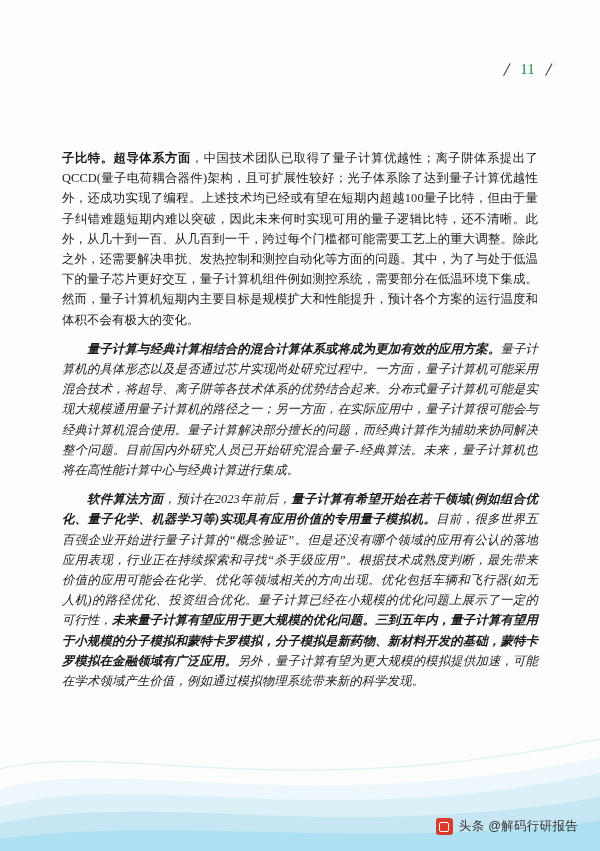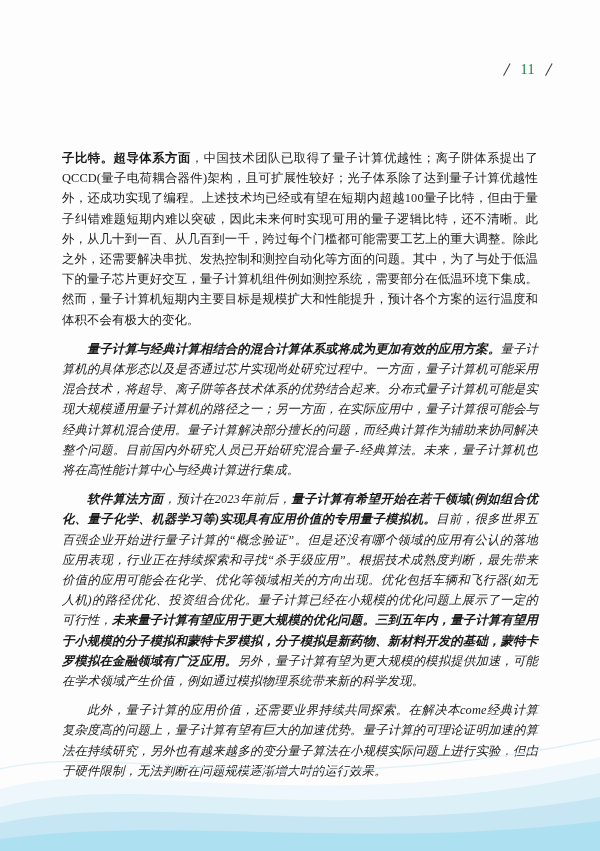--- a/index.html
+++ b/index.html
@@ -123,27 +123,30 @@
   <div class="header">
     <span class="slash left"></span>
     <span class="pagenum">11</span>
     <span class="slash right"></span>
   </div>
 
   <div class="content">
     <p class="para" id="p1"><span class="b">子比特。超导体系方面</span><span>，中国技术团队已取得了量子计算优越性；离子阱体系提出了QCCD(量子电荷耦合器件)架构，且可扩展性较好；光子体系除了达到量子计算优越性外，还成功实现了编程。上述技术均已经或有望在短期内超越100量子比特，但由于量子纠错难题短期内难以突破，因此未来何时实现可用的量子逻辑比特，还不清晰。此外，从几十到一百、从几百到一千，跨过每个门槛都可能需要工艺上的重大调整。除此之外，还需要解决串扰、发热控制和测控自动化等方面的问题。其中，为了与处于低温下的量子芯片更好交互，量子计算机组件例如测控系统，需要部分在低温环境下集成。然而，量子计算机短期内主要目标是规模扩大和性能提升，预计各个方案的运行温度和体积不会有极大的变化。</span></p>
     <p class="para indent" id="p2"><span class="b">量子计算与经典计算相结合的混合计算体系或将成为更加有效的应用方案。</span><span>量子计算机的具体形态以及是否通过芯片实现尚处研究过程中。一方面，量子计算机可能采用混合技术，将超导、离子阱等各技术体系的优势结合起来。分布式量子计算机可能是实现大规模通用量子计算机的路径之一；另一方面，在实际应用中，量子计算很可能会与经典计算机混合使用。量子计算解决部分擅长的问题，而经典计算作为辅助来协同解决整个问题。目前国内外研究人员已开始研究混合量子-经典算法。未来，量子计算机也将在高性能计算中心与经典计算进行集成。</span></p>
     <p class="para indent" id="p3"><span class="b">软件算法方面</span><span>，预计在2023年前后，</span><span class="b">量子计算有希望开始在若干领域(例如组合优化、量子化学、机器学习等)实现具有应用价值的专用量子模拟机。</span><span>目前，很多世界五百强企业开始进行量子计算的“概念验证”。但是还没有哪个领域的应用有公认的落地应用表现，行业正在持续探索和寻找“杀手级应用”。根据技术成熟度判断，最先带来价值的应用可能会在化学、优化等领域相关的方向出现。优化包括车辆和飞行器(如无人机)的路径优化、投资组合优化。量子计算已经在小规模的优化问题上展示了一定的可行性，</span><span class="b">未来量子计算有望应用于更大规模的优化问题。三到五年内，量子计算有望用于小规模的分子模拟和蒙特卡罗模拟，分子模拟是新药物、新材料开发的基础，蒙特卡罗模拟在金融领域有广泛应用。</span><span>另外，量子计算有望为更大规模的模拟提供加速，可能在学术领域产生价值，例如通过模拟物理系统带来新的科学发现。</span></p>
-    <p class="para indent" id="p4"><span>此外，量子计算的应用价值，还需要业界持续共同探索。在解决本come经典计算复杂度高的问题上，量子计算有望有巨大的加速优势。量子计算的可理论证明加速的算法在持续研究，另外也有越来越多的变分量子算法在小规模实际问题上进行实验，但由于硬件限制，无法判断在问题规模逐渐增大时的运行效果。</span></p>
   </div>
 
   <div class="wave">
     <svg width="600" height="140" viewBox="0 0 600 140" preserveAspectRatio="none" aria-hidden="true">
       <path d="M0,78 C120,44 300,108 600,46 L600,140 L0,140 Z" fill="#eef8fc"></path>
       <path d="M0,96 C140,58 320,122 600,62 L600,140 L0,140 Z" fill="#dcf0f8"></path>
       <path d="M0,112 C160,80 340,132 600,86 L600,140 L0,140 Z" fill="#c6e6f3"></path>
       <path d="M0,128 C180,104 360,140 600,110 L600,140 L0,140 Z" fill="#ade0f0"></path>
       <path d="M0,58 C120,30 280,94 600,28" fill="none" stroke="#dff1f8" stroke-width="1.3"></path>
     </svg>
   </div>
 
+  <div class="footer-brand">
+    <span class="brand-logo"></span>
+    <span class="brand-text">头条 @解码行研报告</span>
+  </div>
 
 </div>
 
 </body></html>

